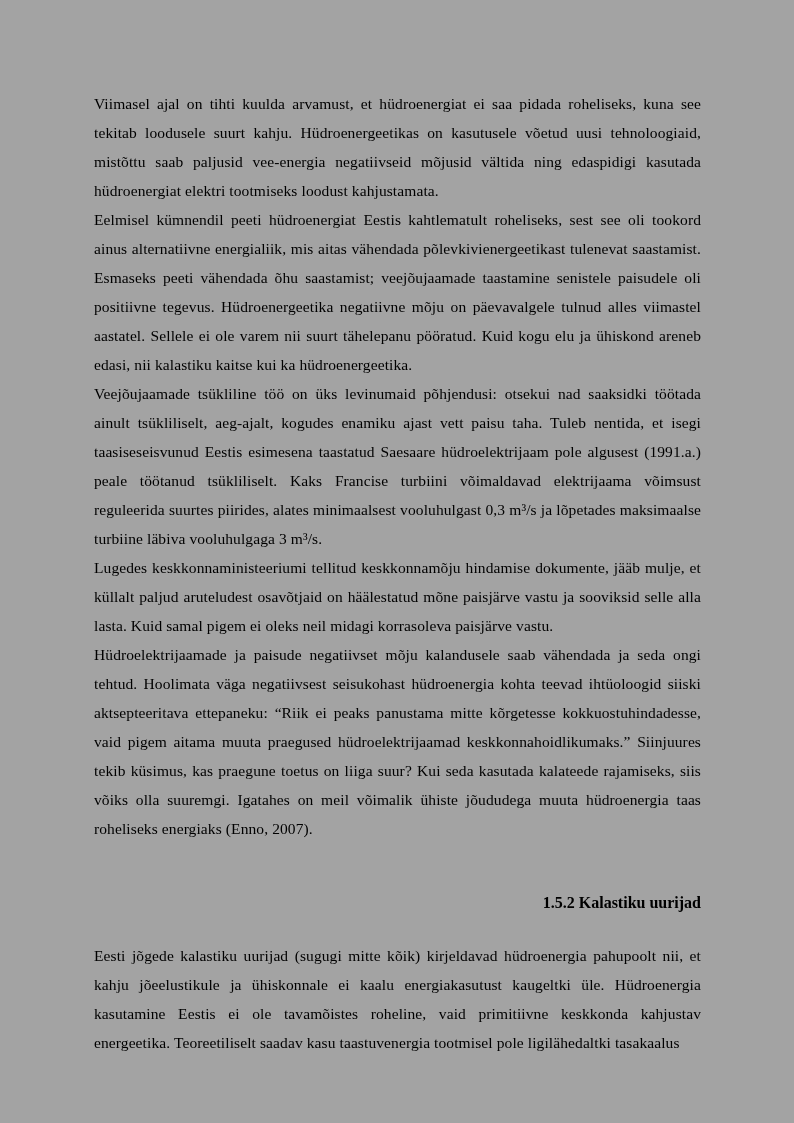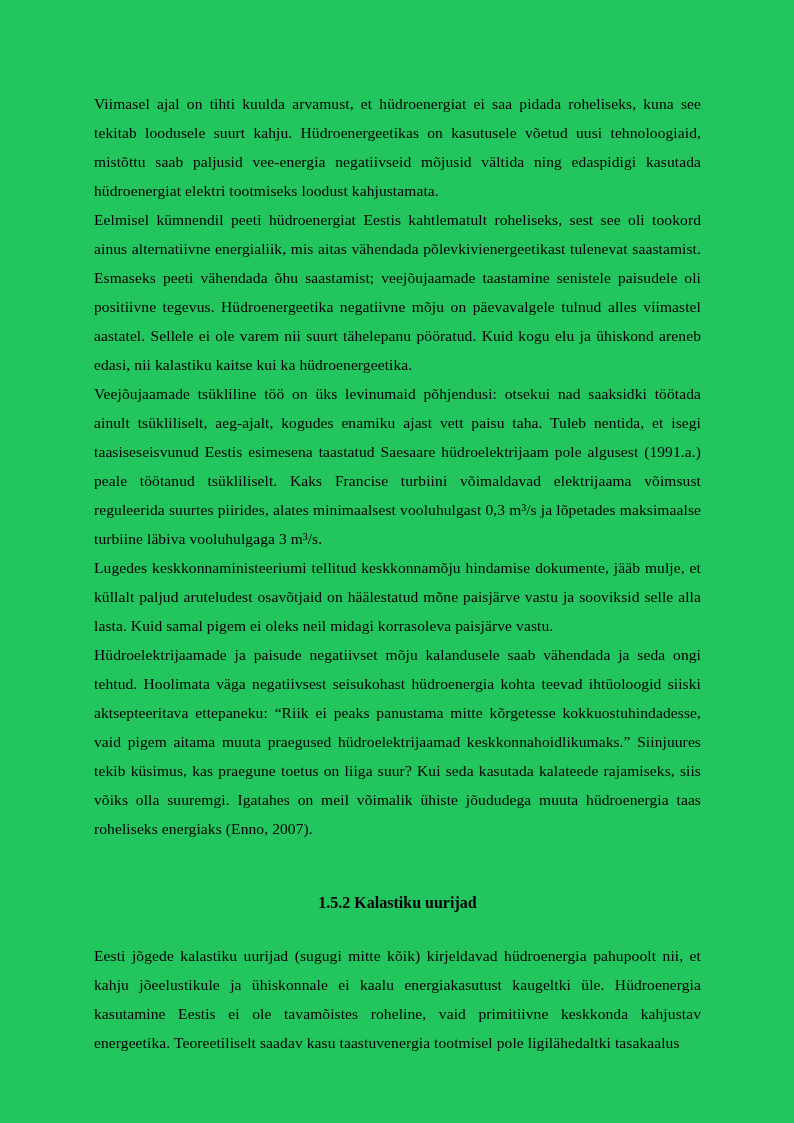--- a/index.html
+++ b/index.html
@@ -4,21 +4,21 @@
 <style>
   html, body {
     margin: 0;
     padding: 0;
     background: #ffffff;
   }
   .page {
     position: relative;
     width: 794px;
     height: 1123px;
-    background: #22c55e;
+    background: #a3a3a3;
     color: #000000;
     font-family: "Liberation Serif", "DejaVu Serif", serif;
     overflow: hidden;
   }
   .content {
     position: absolute;
     left: 94px;
     top: 89px;
     width: 607px;
   }
@@ -29,21 +29,21 @@
     line-height: 29px;
     text-align: justify;
     letter-spacing: 0.1px;
   }
   .content h2.section-heading {
     font-size: 16px;
     font-weight: bold;
     line-height: 29px;
     margin: 45px 0 24px 0;
     padding: 0;
-    text-align: center;
+    text-align: right;
   }
   .footer {
     position: absolute;
     top: 1048px;
     left: 0;
     width: 794px;
     text-align: center;
   }
   .footer .page-number {
     font-size: 15px;

